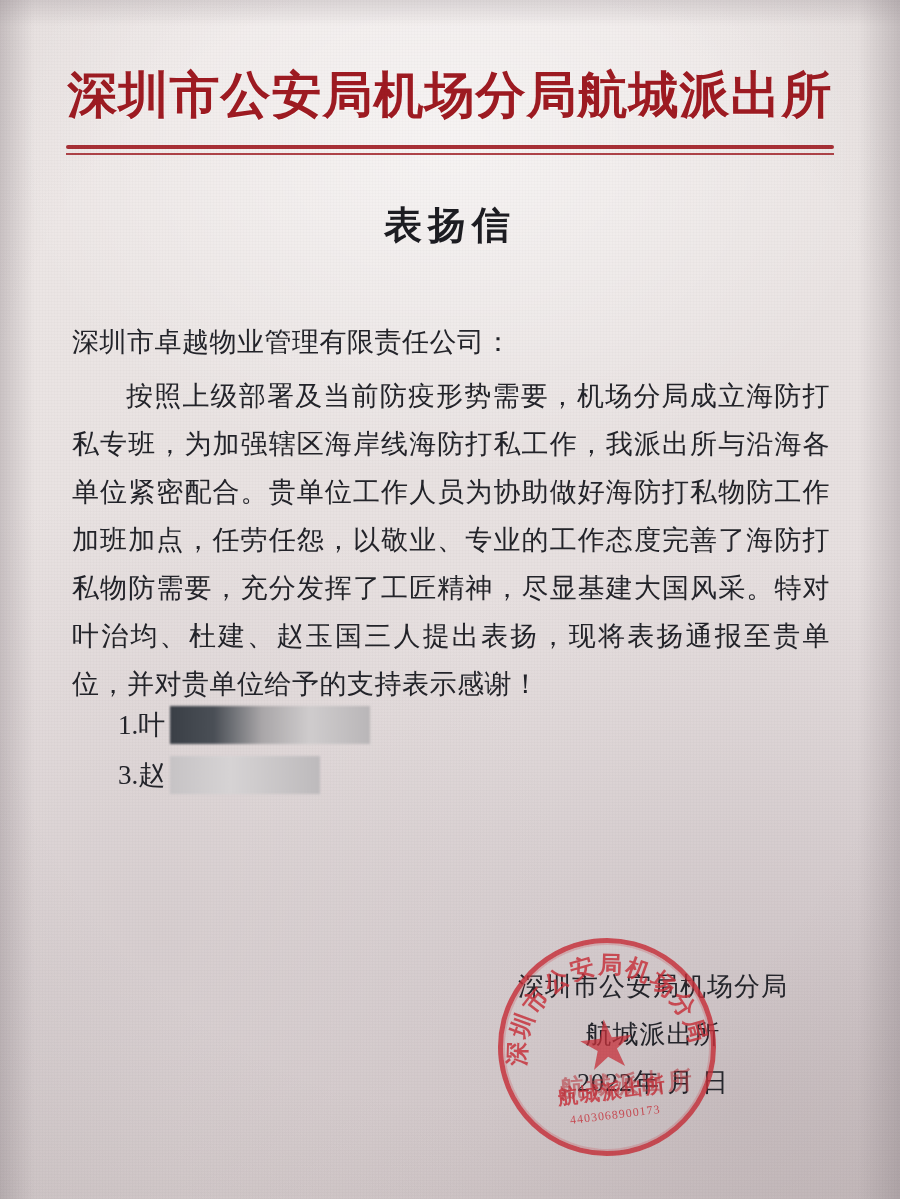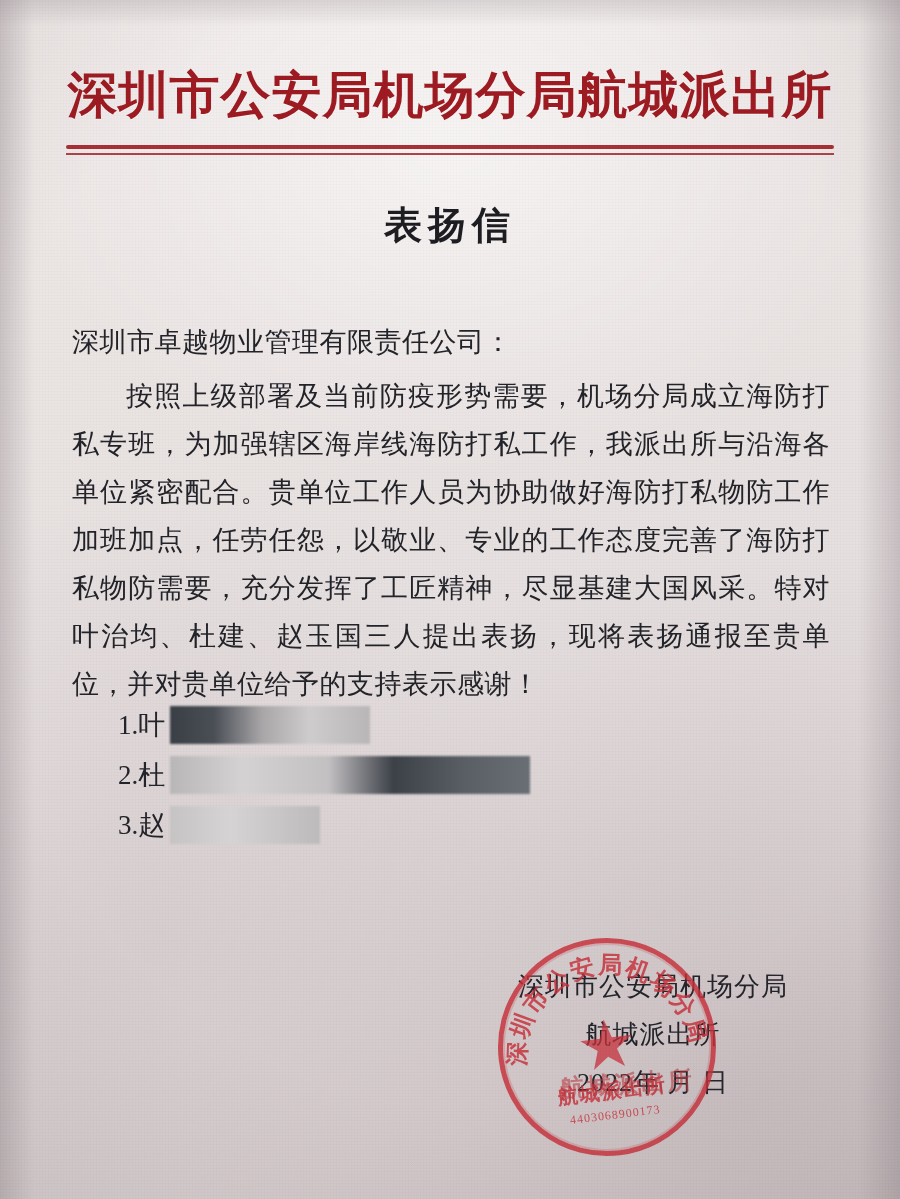--- a/index.html
+++ b/index.html
@@ -271,24 +271,20 @@
 
   <div class="body-block">
     <p class="salutation">深圳市卓越物业管理有限责任公司：</p>
     <p class="para">按照上级部署及当前防疫形势需要，机场分局成立海防打私专班，为加强辖区海岸线海防打私工作，我派出所与沿海各单位紧密配合。贵单位工作人员为协助做好海防打私物防工作加班加点，任劳任怨，以敬业、专业的工作态度完善了海防打私物防需要，充分发挥了工匠精神，尽显基建大国风采。特对叶治均、杜建、赵玉国三人提出表扬，现将表扬通报至贵单位，并对贵单位给予的支持表示感谢！</p>
   </div>
 
   <div class="name-list">
     <div class="name-row">
       <span class="name-visible">1.</span><span class="name-visible">叶</span>
       <span class="redaction r1"></span>
-    </div>
-    <div class="name-row">
-      <span class="name-visible">2.</span><span class="name-visible">杜</span>
-      <span class="redaction r2"></span>
     </div>
     <div class="name-row">
       <span class="name-visible">3.</span><span class="name-visible">赵</span>
       <span class="redaction r3"></span>
     </div>
   </div>
 
   <div class="signature">
     <div class="sig-line">深圳市公安局机场分局</div>
     <div class="sig-line">航城派出所</div>

